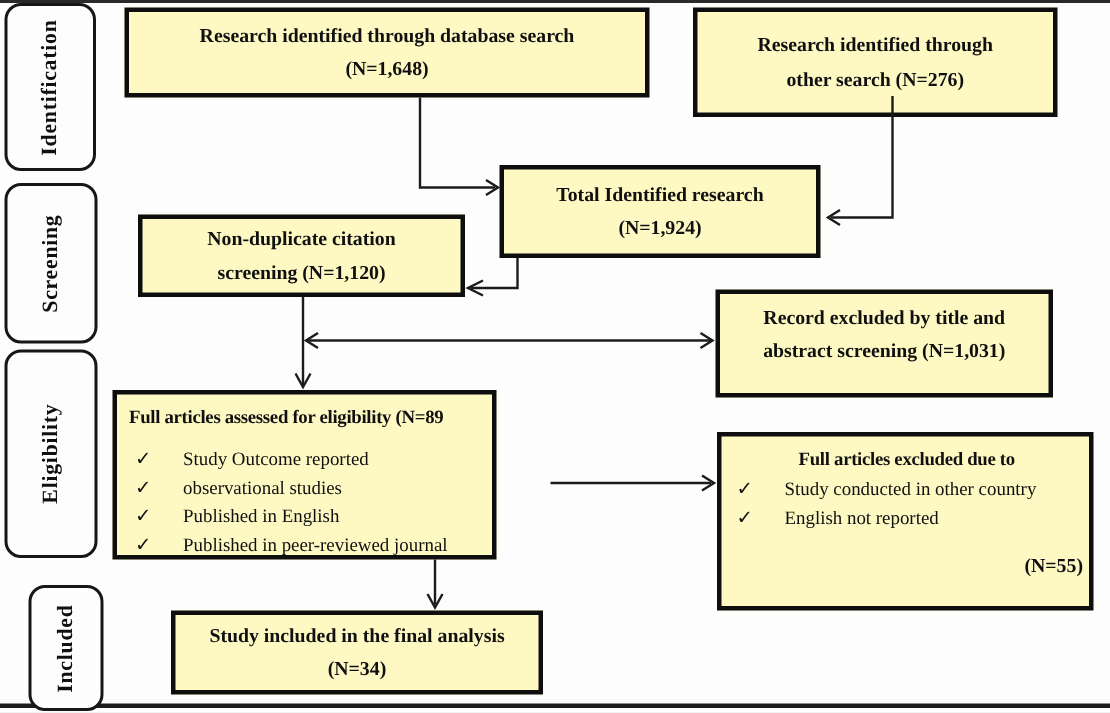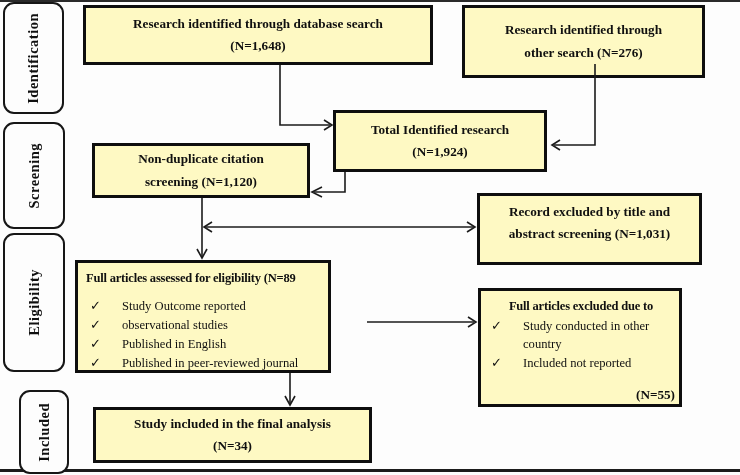--- a/index.html
+++ b/index.html
@@ -99,36 +99,36 @@
         <span class="chk">✓</span>
         <span>Published in English</span>
       </li>
       <li>
         <span class="chk">✓</span>
         <span>Published in peer-reviewed journal</span>
       </li>
     </ul>
   </div>
 
-  <div class="box list-box" style="left:478px;top:288px;width:204px;height:119px;padding-left:6px;">
+  <div class="box list-box" style="left:478px;top:288px;width:251px;height:119px;padding-left:6px;">
     <div class="ttl centered-ttl">Full articles excluded due to</div>
     <ul class="checks tight excl-checks">
       <li>
         <span class="chk">✓</span>
         <span>Study conducted in other country</span>
       </li>
       <li>
         <span class="chk">✓</span>
-        <span>Included not reported</span>
+        <span>English not reported</span>
       </li>
     </ul>
     <div class="count">(N=55)</div>
   </div>
 
-  <div class="box" style="left:93px;top:407px;width:279px;height:56px;">
+  <div class="box" style="left:114px;top:407px;width:248px;height:56px;">
     <div class="ttl">Study included in the final analysis</div>
     <div class="ttl">(N=34)</div>
   </div>
 
   <svg class="overlay" width="740" height="475" viewBox="0 0 740 475">
 
     <path d="M280,65 L280,125 L330,125"></path>
     <polyline points="324,120 332,125 324,130"></polyline>
 
     <path d="M595,64 L595,145 L554,145"></path>

